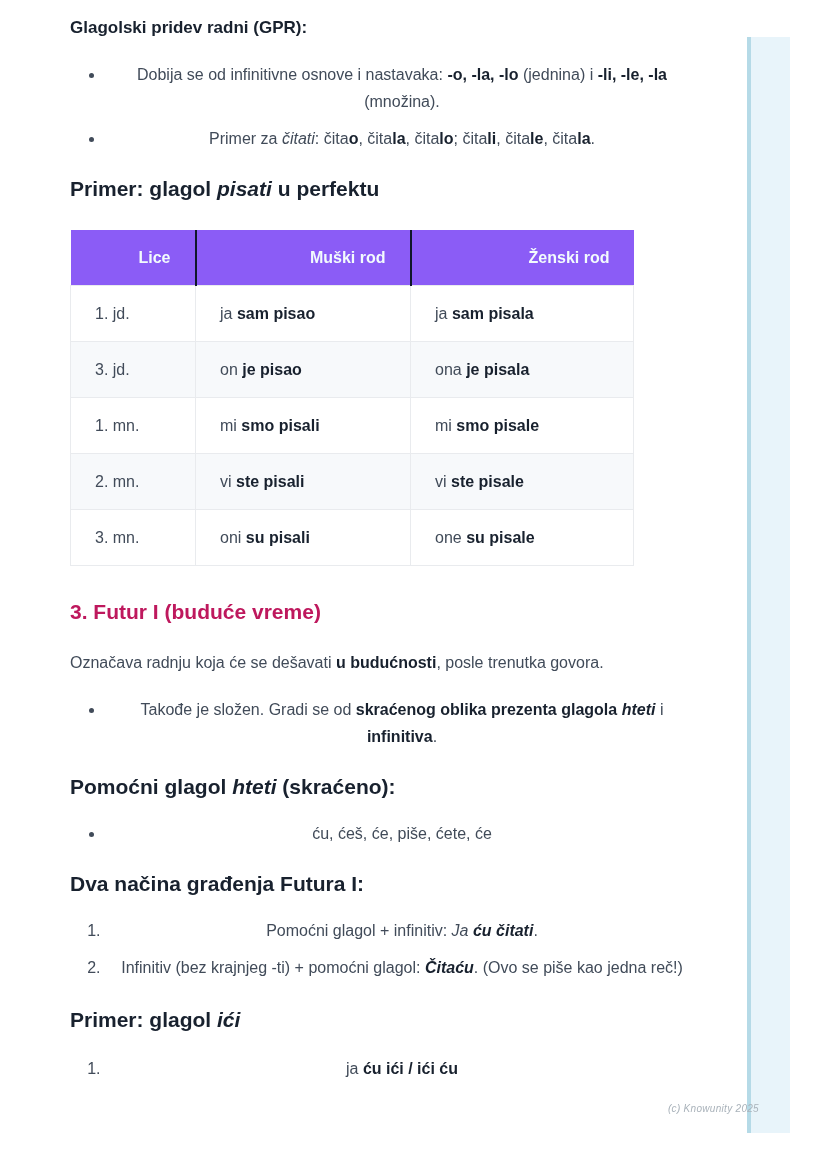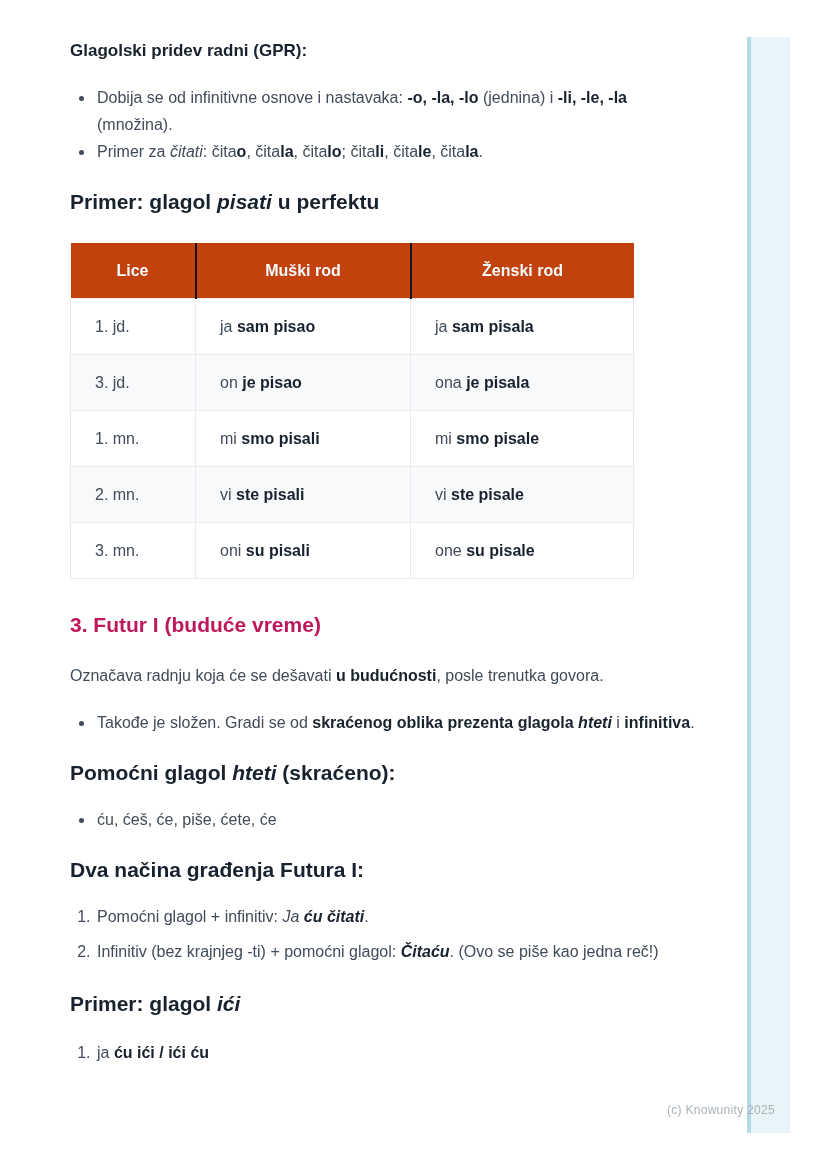--- a/index.html
+++ b/index.html
@@ -4,68 +4,68 @@
 <style>
   * { margin: 0; padding: 0; box-sizing: border-box; }
   html, body { background: #ffffff; }
   body {
     width: 828px; height: 1171px; position: relative; overflow: hidden;
     font-family: "Liberation Sans", "DejaVu Sans", sans-serif;
     font-size: 16px; color: #414b59; -webkit-font-smoothing: antialiased;
   }
   .content {
     position: relative; z-index: 2;
-    padding: 40px 121px 0 70px; 
+    padding: 17px 121px 0 70px; 
   }
   .b { font-weight: 700; color: #18212e; }
   .i { font-style: italic; }
 
   .h-bold { font-size: 17px; line-height: 22px; }
   .h-bold .b { font-size: 17px; }
 
   ul.bullets, ol.numlist { margin-top: 22px; padding-left: 25px; }
-  ul.bullets li, ol.numlist li { line-height: 27px; margin: 0; }
+  ul.bullets li, ol.numlist li { line-height: 27px; margin: 10px; text-align: center; }
   ul.bullets li { padding-left: 2px; }
   ol.numlist li { padding-left: 2px; margin-bottom: 8px; }
   ol.numlist li:last-child { margin-bottom: 0; }
 
   .p-bold-head { margin-top: 26px; font-size: 21px; line-height: 22px; }
   .para { margin-top: 24px; line-height: 26px; }
 
   table.conj {
     margin-top: 30px; border-collapse: collapse; width: 563px;
     table-layout: fixed; font-size: 16px;
   }
   table.conj col.c1 { width: 125px; }
   table.conj col.c2 { width: 215px; }
   table.conj col.c3 { width: 223px; }
   table.conj thead th {
-    background: #c2410c; color: #f2fbfd; font-weight: 700; text-align: center;
+    background: #8b5cf6; color: #f2fbfd; font-weight: 700; text-align: right;
     padding: 17px 24px; line-height: 21px; border: none;
   }
   table.conj thead th + th { border-left: 2px solid #0f172a; }
   table.conj tbody td {
     border: 1px solid #e9ebee; padding: 17px 24px; line-height: 21px;
     background: #ffffff; color: #414b59;
   }
   table.conj tbody tr:nth-child(even) td { background: #f7f9fb; }
 
   .section-title {
     margin-top: 32px; font-size: 21px; line-height: 28px;
     font-weight: 700; color: #be185d;
   }
 
   .side-strip {
     position: absolute; z-index: 1;
     left: 747px; top: 37px; width: 43px; height: 1096px;
     background: #e8f4fa; border-left: 4px solid #b5dae7;
   }
   .watermark {
-    position: absolute; z-index: 3; right: 53px; top: 1103px;
-    font-size: 12px; letter-spacing: 0.3px; color: #a9b2ba;
+    position: absolute; z-index: 3; right: 69px; top: 1103px;
+    font-size: 10px; letter-spacing: 0.3px; color: #a9b2ba; font-style: italic;
   }
 </style>
 </head>
 <body>
 
 <div class="content">
 
   <p class="h-bold"><span class="b">Glagolski pridev radni (GPR):</span></p>
 
   <ul class="bullets">

